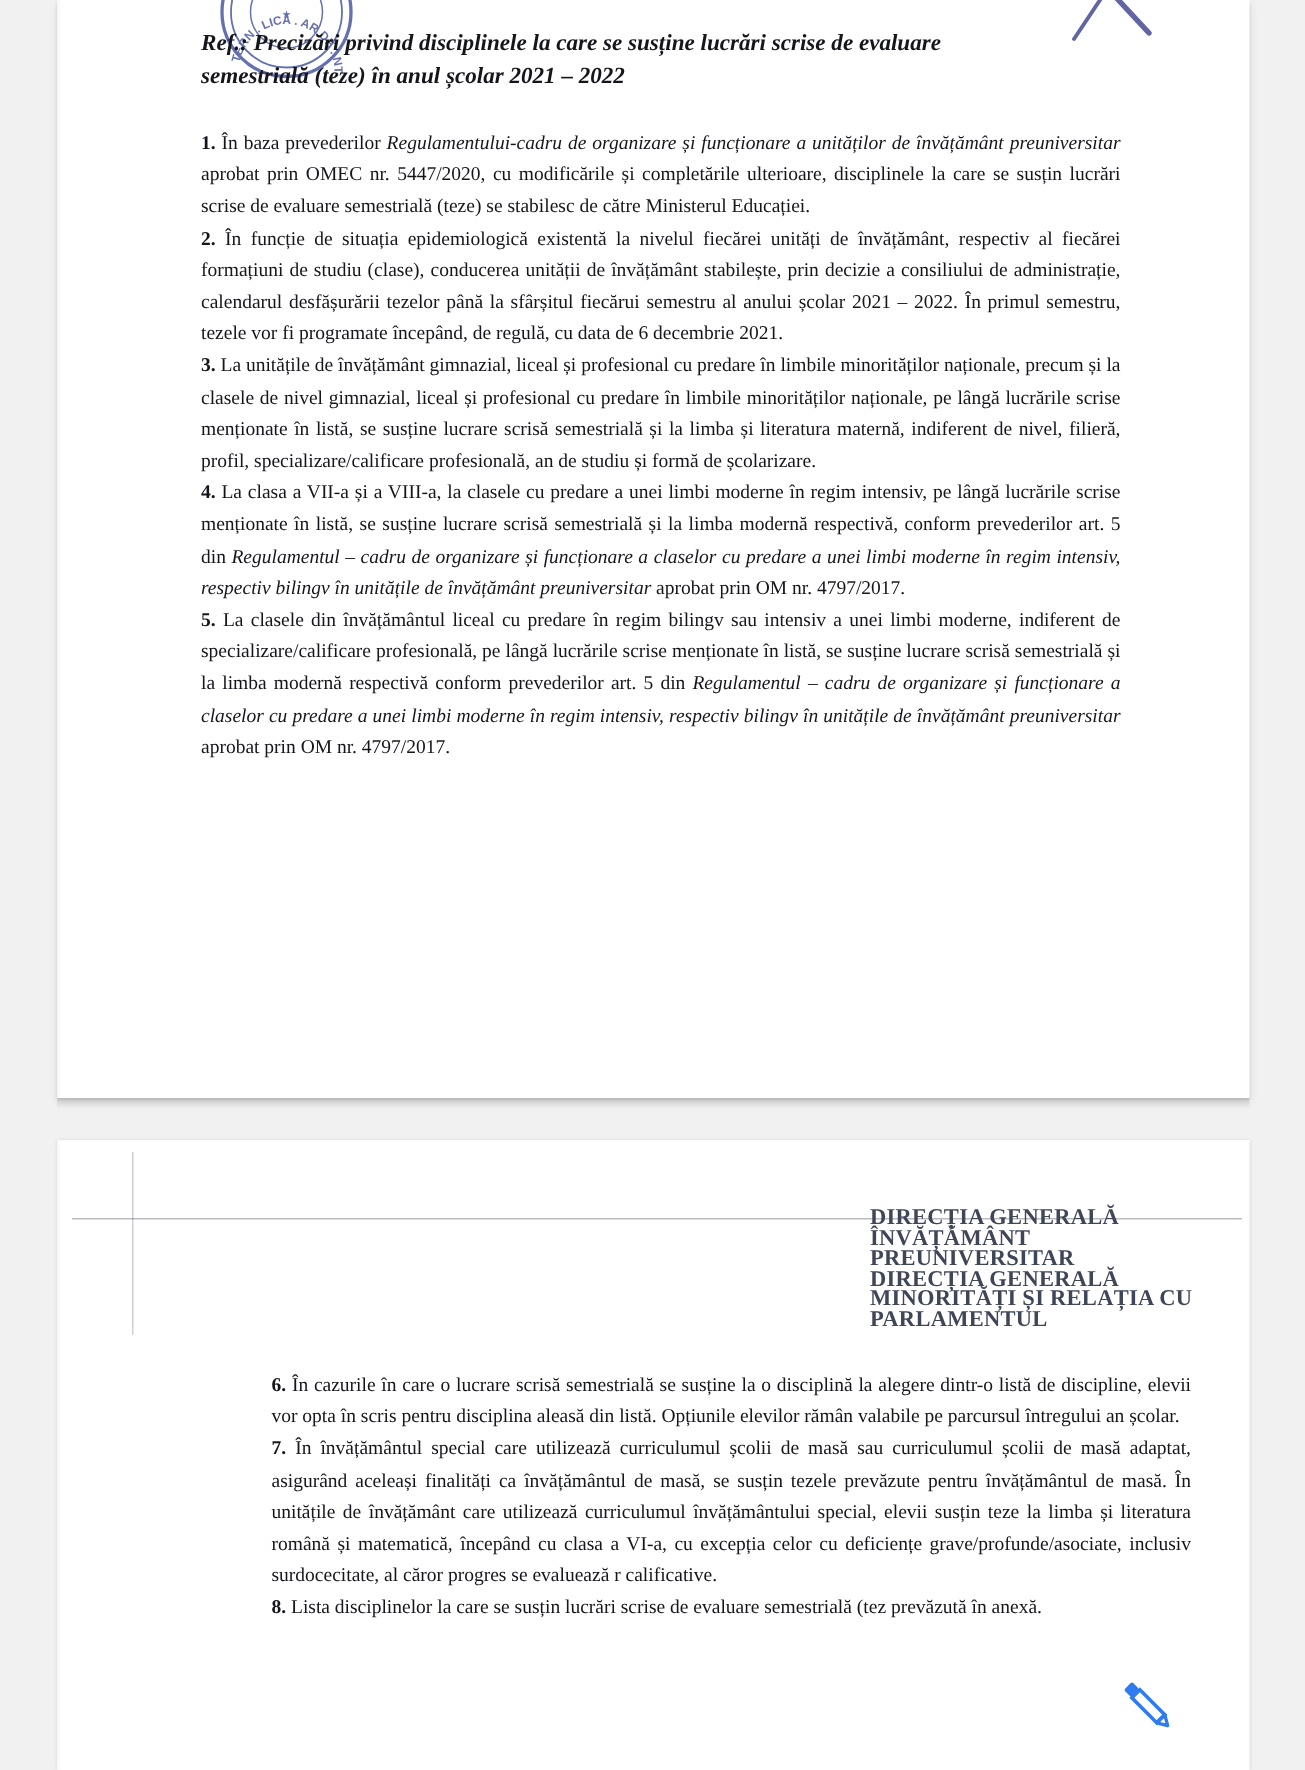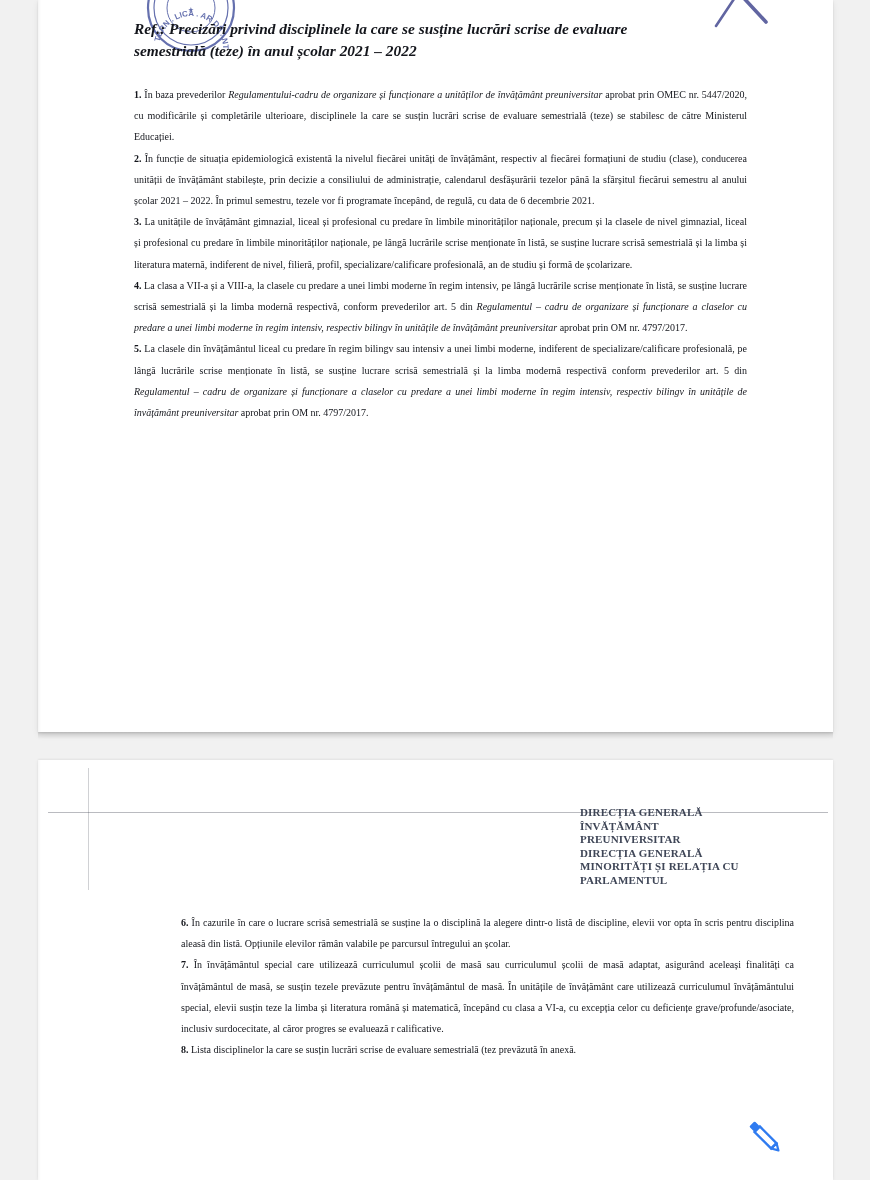--- a/index.html
+++ b/index.html
@@ -58,21 +58,21 @@
     pointer-events: none;
   }
 
   
   .doc-body {
     position: absolute;
     left: 96px;
     width: 613px;
     color: #14161c;
     font-family: "Liberation Serif", serif;
-    font-size: 10px;
+    font-size: 13px;
     line-height: 21.2px;
     text-align: justify;
     text-justify: inter-word;
     -webkit-font-smoothing: antialiased;
   }
 
   .doc-body p { margin: 0; }
 
   .num { font-weight: bold; }
   .ital { font-style: italic; }
@@ -137,21 +137,21 @@
     height: 122px;
     background: rgba(40,45,60,0.22);
   }
 
   .dept-header {
     position: absolute;
     left: 542px;
     top: 46px;
     width: 240px;
     font-family: "Liberation Serif", serif;
-    font-size: 11px;
+    font-size: 15px;
     line-height: 13.6px;
     letter-spacing: 0.18px;
     font-weight: bold;
     color: #3f4657;
     text-transform: uppercase;
   }
   .dept-header div { white-space: nowrap; }
 
   .para-block-two {
     top: 152px;

